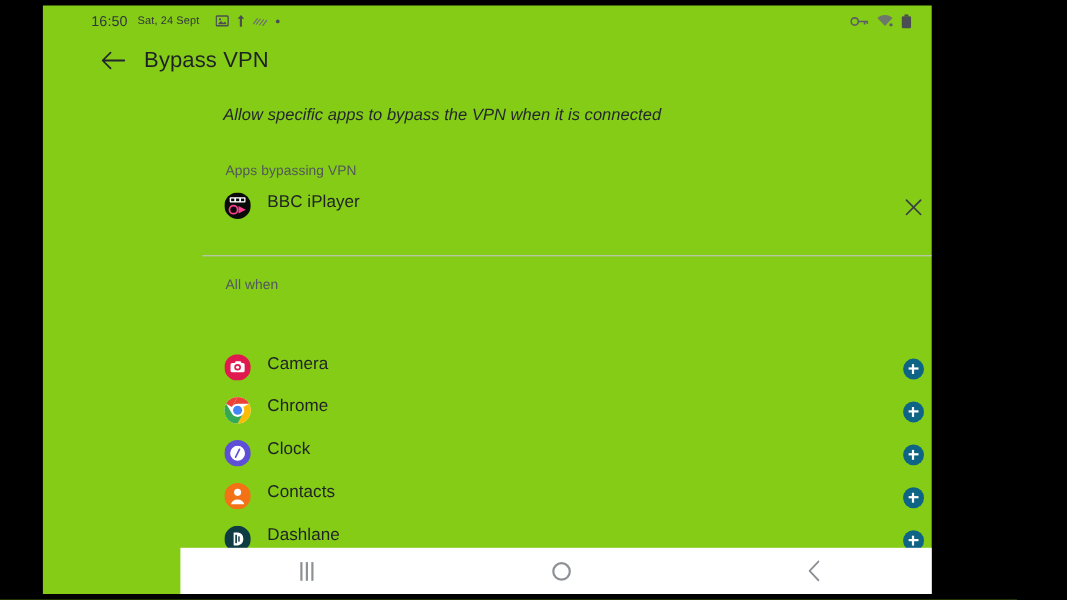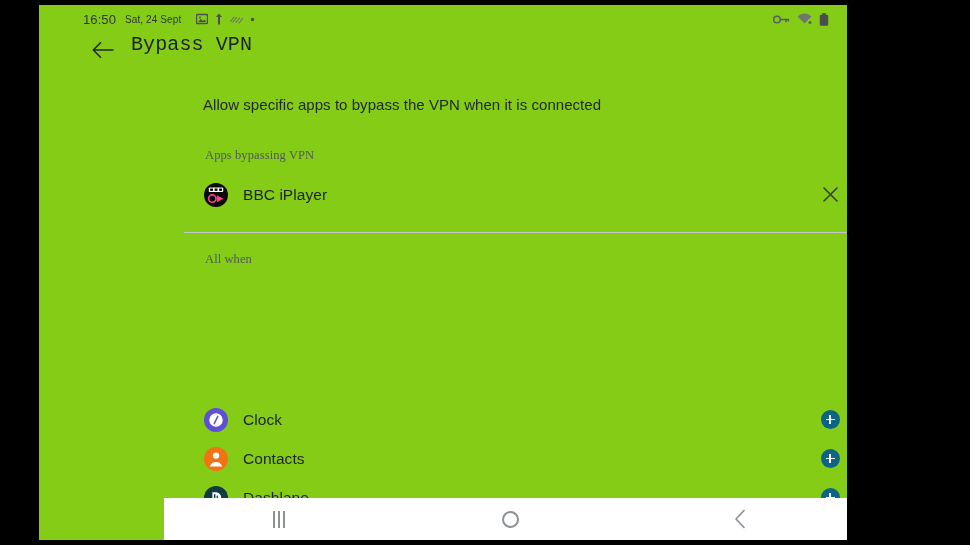--- a/index.html
+++ b/index.html
@@ -44,22 +44,21 @@
 
   .ic { display: inline-block; line-height: 0; }
 
   
   .appbar {
     position: absolute;
     left: 0; top: 28px;
     width: 100%;
     height: 44px;
     display: flex;
-    align-items: flex-start;
-    font-family: Liberation Mono, monospace;
+    align-items: center;
   }
   .back-btn {
     width: 34px; height: 34px;
     margin-left: 47px;
     display: flex; align-items: center; justify-content: center;
     cursor: pointer;
   }
   .appbar-title {
     margin-left: 11px;
     font-size: 20px;
@@ -74,48 +73,47 @@
     width: 100%;
     bottom: 0;
   }
 
   .description {
     position: absolute;
     left: 164px; top: 19px;
     font-size: 15px;
     color: #24282c;
     letter-spacing: .05px;
+    font-style: italic;
   }
 
   .section-label {
     position: absolute;
     left: 166px;
     font-size: 12.5px;
     color: #52575c;
     letter-spacing: .1px;
-    font-family: Liberation Serif, serif;
   }
   .section-label.bypassing { top: 71px; }
   .section-label.allapps  { top: 175px; }
 
   .divider {
     position: absolute;
     left: 145px; top: 155px;
     width: 678px; height: 1px;
     background: #c3c6ca;
   }
 
   
   .row {
     position: absolute;
     left: 145px;
     width: 678px;
     height: 39px;
     display: flex;
-    align-items: center;
     cursor: pointer;
   }
   .row-icon {
     width: 24px; height: 24px;
     margin-left: 20px;
     flex: 0 0 24px;
     display: flex; align-items: center; justify-content: center;
   }
   .row-label {
     margin-left: 15px;
@@ -269,21 +267,54 @@
           <path d="M1 1 L14 14 M14 1 L1 14" stroke="#3a3e43" stroke-width="1.6" fill="none" stroke-linecap="round"></path>
         </svg>
       </div>
     </div>
 
     <div class="divider"></div>
 
     <div class="section-label allapps">All when</div>
 
 
-
+    <div class="row" style="top:245px">
+      <div class="row-icon">
+        <svg width="24" height="24" viewBox="0 0 24 24">
+          <circle cx="12" cy="12" r="12" fill="#e01a4f"></circle>
+          <path d="M5.6 9.4 A1.5 1.5 0 0 1 7.1 7.9 L9.3 7.9 L10.3 6.4 L14.7 6.4
+                   L15.7 7.9 L16.9 7.9 A1.5 1.5 0 0 1 18.4 9.4 L18.4 15
+                   A1.5 1.5 0 0 1 16.9 16.5 L7.1 16.5 A1.5 1.5 0 0 1 5.6 15 Z" fill="#ffffff"></path>
+          <circle cx="12" cy="11.9" r="3" fill="#e01a4f"></circle>
+          <circle cx="12" cy="11.9" r="1.4" fill="#ffffff"></circle>
+        </svg>
+      </div>
+      <div class="row-label">Camera</div>
+      <div class="row-action">
+        <span class="add-circle"></span>
+      </div>
+    </div>
+
+    <div class="row" style="top:284px">
+      <div class="row-icon">
+        <svg width="24" height="24" viewBox="0 0 24 24">
+          <circle cx="12" cy="12" r="12" fill="#ffffff"></circle>
+          <path d="M12 0 A12 12 0 0 1 22.4 6 L12 6 A6 6 0 0 0 6.8 9 Z" fill="#ea4335"></path>
+          <path d="M22.4 6 A12 12 0 0 1 12 24 L17.2 15 A6 6 0 0 0 17.2 9 Z" fill="#fbbc05"></path>
+          <path d="M12 24 A12 12 0 0 1 1.6 6 L6.8 15 A6 6 0 0 0 17.2 15 Z" fill="#34a853"></path>
+          <path d="M1.6 6 A12 12 0 0 1 12 0 L6.8 9 Z" fill="#ea4335"></path>
+          <circle cx="12" cy="12" r="5.3" fill="#ffffff"></circle>
+          <circle cx="12" cy="12" r="4.1" fill="#4285f4"></circle>
+        </svg>
+      </div>
+      <div class="row-label">Chrome</div>
+      <div class="row-action">
+        <span class="add-circle"></span>
+      </div>
+    </div>
 
     <div class="row" style="top:362px">
       <div class="row-icon">
         <svg width="24" height="24" viewBox="0 0 24 24">
           <circle cx="12" cy="12" r="12" fill="#f47216"></circle>
           <circle cx="12" cy="8.6" r="3.2" fill="#ffffff"></circle>
           <path d="M5.9 19.5 A6.4 6.4 0 0 1 18.1 19.5 Z" fill="#ffffff"></path>
         </svg>
       </div>
       <div class="row-label">Contacts</div>

